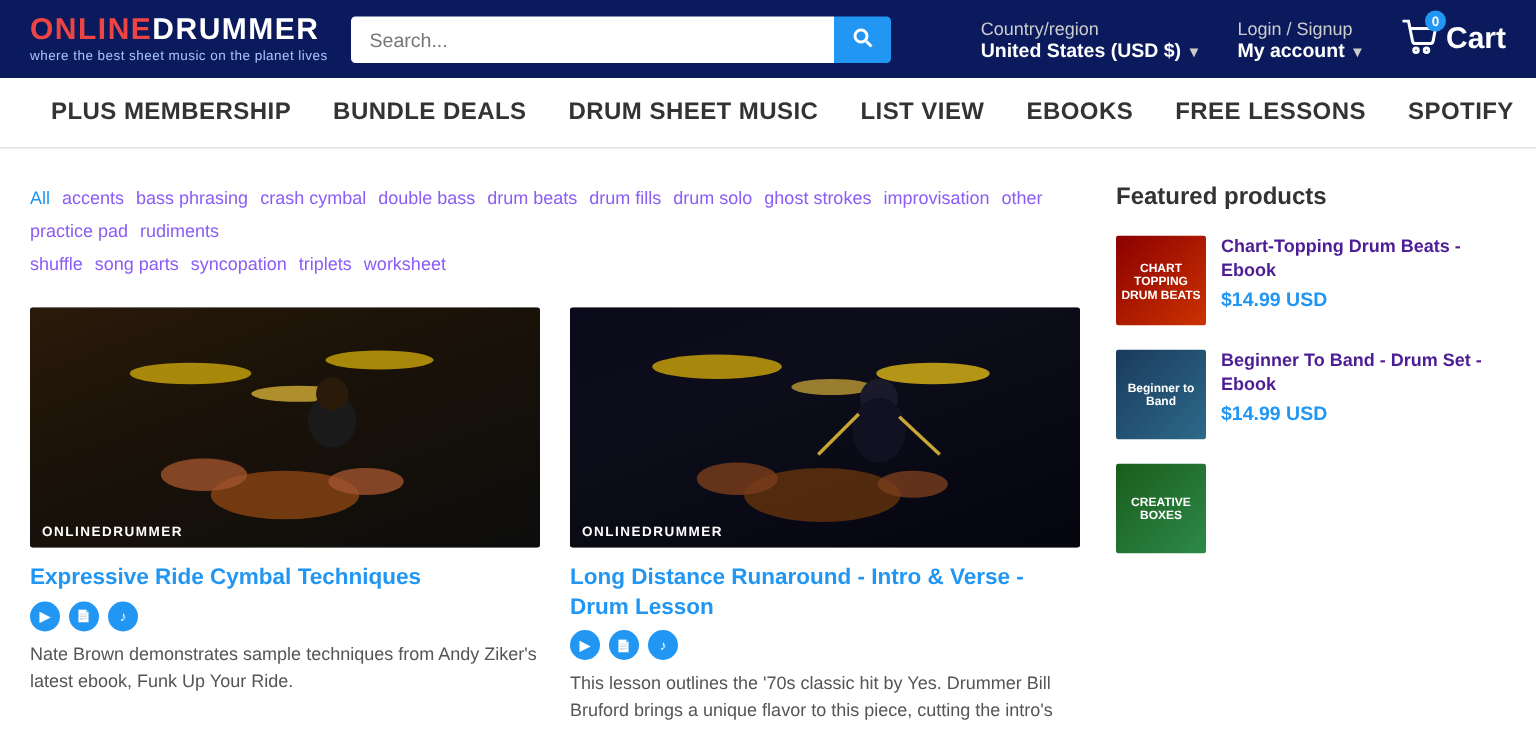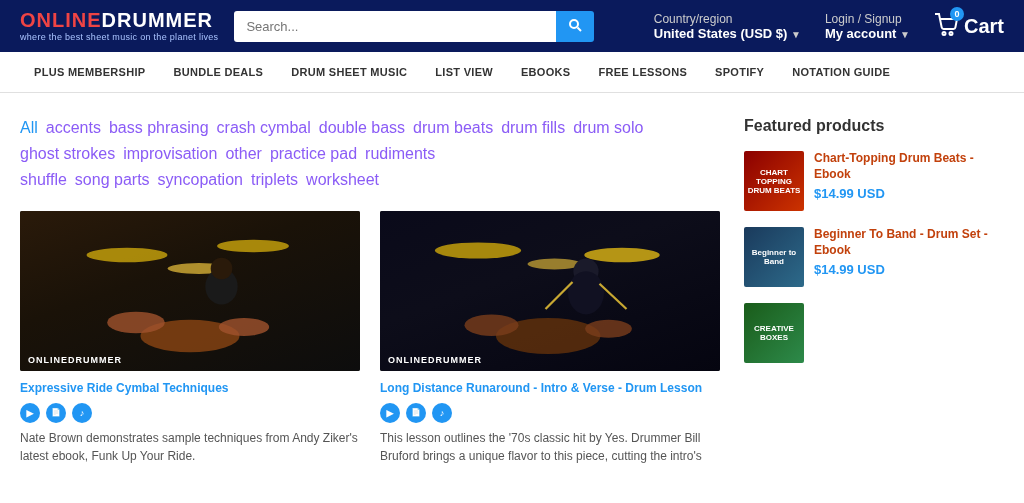--- a/index.html
+++ b/index.html
@@ -101,21 +101,21 @@
     
     .nav {
       background: #fff;
       border-bottom: 1px solid #e0e0e0;
       padding: 0 20px;
       display: flex;
       gap: 0;
     }
     .nav-item {
       padding: 14px 14px;
-      font-size: 11px;
+      font-size: 16px;
       font-weight: 600;
       color: #333;
       text-transform: uppercase;
       cursor: pointer;
       white-space: nowrap;
       letter-spacing: 0.3px;
     }
 
     
     .main {
@@ -133,21 +133,21 @@
       color: #0a1a5c;
       margin-bottom: 16px;
     }
 
     
     .filter-tags {
       display: flex;
       flex-wrap: wrap;
       gap: 4px 8px;
       margin-bottom: 20px;
-      font-size: 16px;
+      font-size: 12px;
     }
     .filter-tag {
       color: #8b5cf6;
       cursor: pointer;
       padding: 2px 0;
     }
     .filter-tag.active { color: #2196f3; }
     .filter-row { display: flex; flex-wrap: wrap; gap: 4px 8px; }
 
     
@@ -182,21 +182,21 @@
     .thumb-label {
       position: absolute;
       bottom: 6px;
       left: 8px;
       color: #fff;
       font-size: 9px;
       font-weight: 700;
       letter-spacing: 1px;
     }
     .lesson-title {
-      font-size: 12px;
+      font-size: 15px;
       font-weight: 700;
       color: #2196f3;
       margin-bottom: 6px;
       line-height: 1.3;
     }
     .lesson-icons {
       display: flex;
       gap: 6px;
       margin-bottom: 6px;
       align-items: center;
@@ -254,21 +254,21 @@
       text-align: center;
       padding: 2px;
     }
     .product-thumb-1 { background: linear-gradient(135deg, #8B0000, #cc3300); }
     .product-thumb-2 { background: linear-gradient(135deg, #1a3a5c, #2d6a8a); }
     .product-thumb-3 { background: linear-gradient(135deg, #1a5c1a, #2d8a4a); }
     .product-info { flex: 1; }
     .product-name {
       font-size: 12px;
       font-weight: 600;
-      color: #c2410c;
+      color: #4c1d95;
       line-height: 1.3;
       margin-bottom: 4px;
       cursor: pointer;
     }
     .product-price {
       font-size: 13px;
       font-weight: 700;
       color: #2196f3;
     }
 

